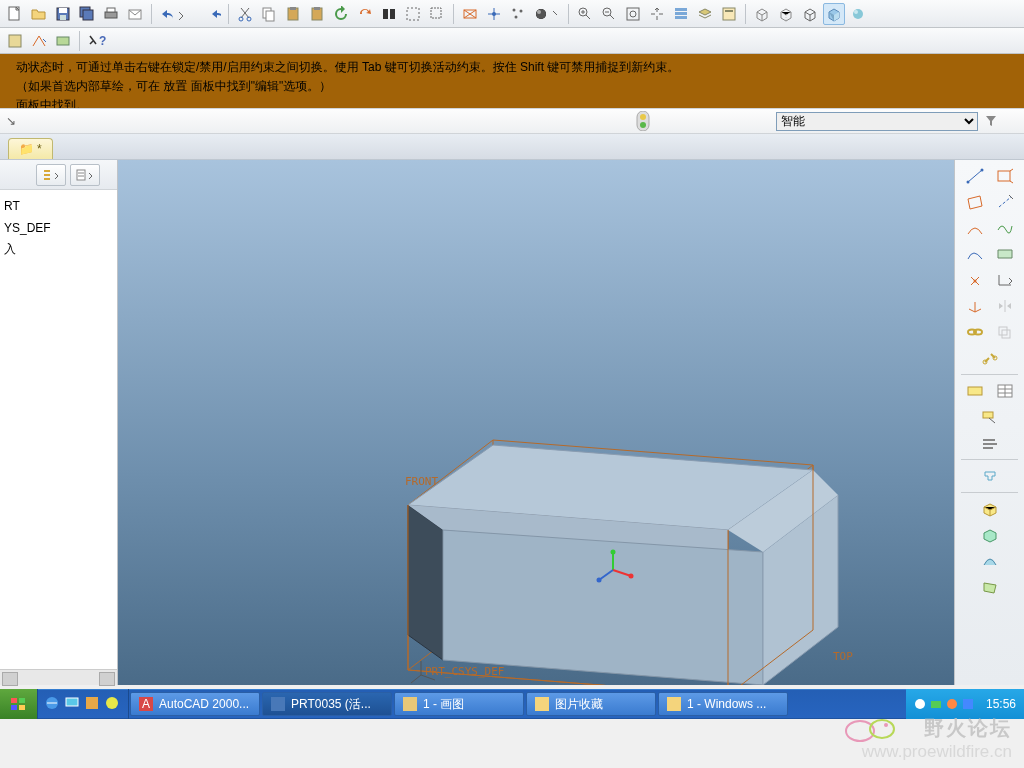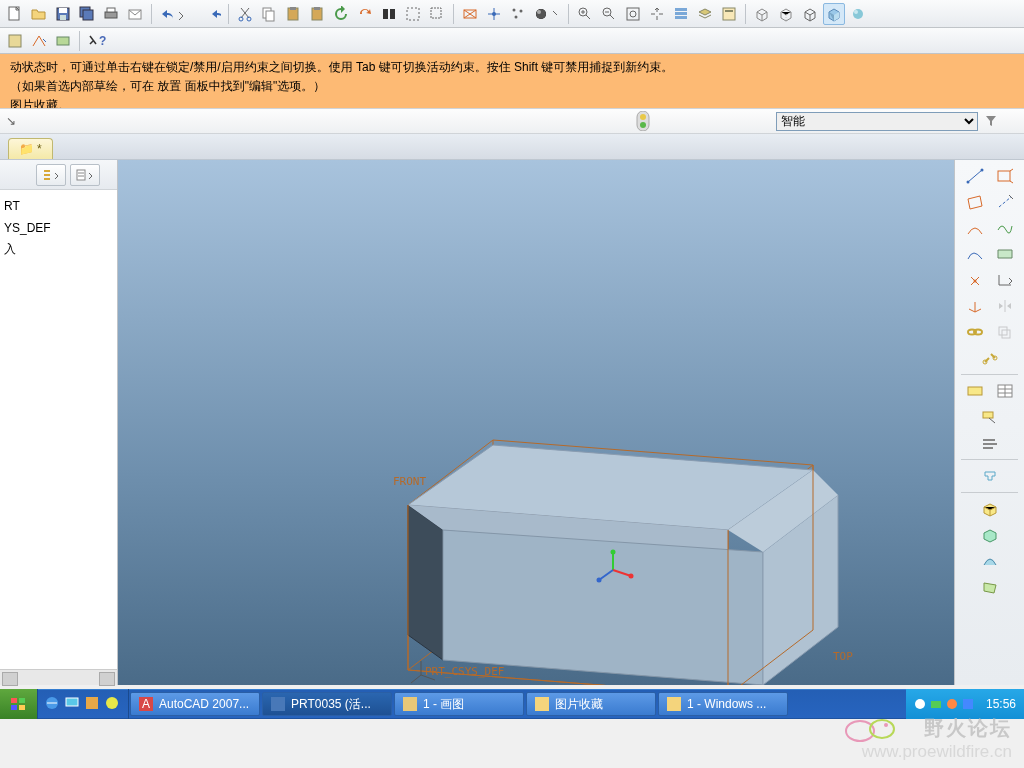--- a/index.html
+++ b/index.html
@@ -1,20 +1,20 @@
 <!DOCTYPE html>
 <html><head>
 <meta charset="utf-8">
 <style>
 *{margin:0;padding:0;box-sizing:border-box;font-family:"SimSun","Microsoft YaHei",sans-serif;font-size:12px}
 body{width:1024px;height:768px;overflow:hidden;background:#f0f0f0;position:relative}
 .toolbar{background:linear-gradient(180deg,#fafbfc,#e8ebef);border-bottom:1px solid #c0c4c8;display:flex;align-items:center;padding:2px 4px;gap:2px;height:28px}
 .tb-ico{width:22px;height:22px;display:flex;align-items:center;justify-content:center;border:1px solid transparent;border-radius:2px;cursor:pointer}
 .sep{width:1px;height:20px;background:#bfc4ca;margin:0 3px}
-.msg-area{background:#fdba74;padding:4px 10px;line-height:1.6;font-size:12px;color:#000;height:54px;overflow:hidden}
+.msg-area{background:#a16207;padding:4px 16px;line-height:1.6;font-size:12px;color:#000;height:54px;overflow:hidden}
 .status-row{background:linear-gradient(180deg,#fdfdfd,#eef0f2);border-top:1px solid #d0d4d8;border-bottom:1px solid #d0d4d8;height:26px;display:flex;align-items:center;padding:2px 6px}
 .traffic{margin-left:620px;width:20px;height:20px}
 .combo{margin-left:120px;display:flex;align-items:center}
 .combo select{width:202px;height:19px;font-size:12px;border:1px solid #7f9db9}
 .tabs-row{background:linear-gradient(180deg,#e8edf3,#d6dce4);height:26px;display:flex;align-items:flex-end;padding-left:8px;border-bottom:1px solid #bfc7d0}
 .tab{background:linear-gradient(180deg,#fdf6d8,#f4e9a8);border:1px solid #c0b870;border-bottom:none;border-radius:4px 4px 0 0;padding:3px 10px;font-size:11px;color:#6a5c10}
 .main{display:flex;height:525px}
 .tree-panel{width:118px;background:#fff;border-right:1px solid #c0c4c8;display:flex;flex-direction:column}
 .tree-tb{height:30px;background:linear-gradient(180deg,#f5f7f9,#e6eaef);border-bottom:1px solid #d0d4d8;display:flex;align-items:center;gap:4px;padding-left:36px}
 .tree-btn{width:30px;height:22px;border:1px solid #b8c0c8;border-radius:2px;background:linear-gradient(180deg,#fff,#e8ecf0);display:flex;align-items:center;justify-content:center;cursor:pointer}
@@ -274,21 +274,21 @@
       <svg width="22" height="16">
         <path d="M3 3l6 8 M3 11l4-4" stroke="#333" stroke-width="1.5"></path>
         <text x="12" y="12" font-size="12" font-weight="bold" fill="#4a6ab8">?</text>
       </svg>
     </span>
 </div>
 
 <div class="msg-area">
   <div>动状态时，可通过单击右键在锁定/禁用/启用约束之间切换。使用 Tab 键可切换活动约束。按住 Shift 键可禁用捕捉到新约束。</div>
   <div>（如果首选内部草绘，可在 放置 面板中找到"编辑"选项。）</div>
-  <div>图片收藏。</div>
+  <div>面板中找到。</div>
 </div>
 
 <div class="status-row">
   <div style="color:#666">↘</div>
   <div class="traffic">
       <svg width="14" height="20">
         <rect x="1" y="0" width="12" height="20" rx="6" fill="#ddd" stroke="#aaa"></rect>
         <circle cx="7" cy="6" r="3" fill="#e8c848"></circle>
         <circle cx="7" cy="14" r="3" fill="#5ab84a"></circle>
       </svg>
@@ -374,21 +374,21 @@
             <circle cx="18" cy="6" r="2.5" fill="#e33"></circle>
             <circle cx="-14" cy="10" r="2.5" fill="#36c"></circle>
         </g>
 
         <g transform="translate(28,360)">
           <line x1="0" y1="0" x2="0" y2="-14" stroke="#555"></line>
             <line x1="0" y1="0" x2="14" y2="5" stroke="#555"></line>
             <line x1="0" y1="0" x2="-10" y2="8" stroke="#555"></line>
         </g>
       </svg>
-      <div class="lbl" style="left:0;top:160px">FRONT</div>
+      <div class="lbl" style="left:12px;top:160px">FRONT</div>
       <div class="lbl" style="left:440px;top:335px">TOP</div>
       <div class="lbl" style="left:32px;top:350px">PRT_CSYS_DEF</div>
     </div>
   </div>
 
   <div class="right-tools">
     <div class="rt-row">
         <span class="rt-ico">
           <svg width="18" height="16">
             <path d="M2 14L16 2" stroke="#3a6ab8"></path>
@@ -590,21 +590,21 @@
         <svg width="16" height="16">
           <circle cx="8" cy="8" r="6" fill="#e8e848"></circle>
         </svg>
       </span>
   </div>
   <div class="task-btn">
       <svg width="14" height="14">
         <rect width="14" height="14" fill="#d84848"></rect>
         <text x="3" y="11" fill="#fff" font-size="10">A</text>
       </svg>
-      <span>AutoCAD 2007...</span>
+      <span>AutoCAD 2000...</span>
     </div>
   <div class="task-btn active">
       <svg width="14" height="14">
         <rect width="14" height="14" fill="#4878b8"></rect>
       </svg>
       <span>PRT0035 (活...</span>
     </div>
   <div class="task-btn">
       <svg width="14" height="14">
         <rect width="14" height="14" fill="#e8c878"></rect>

